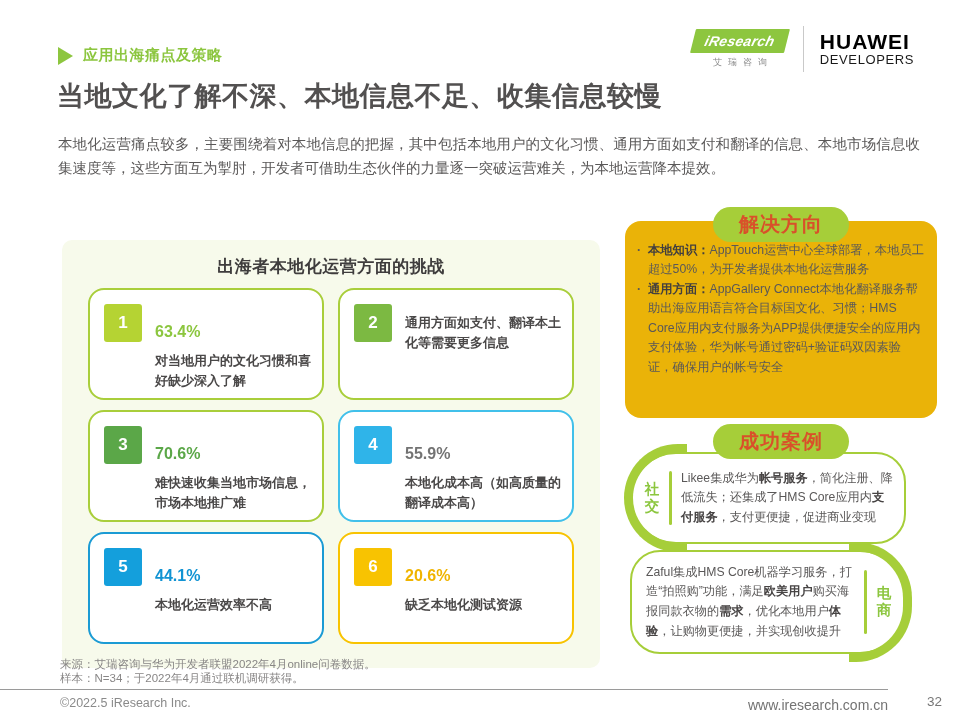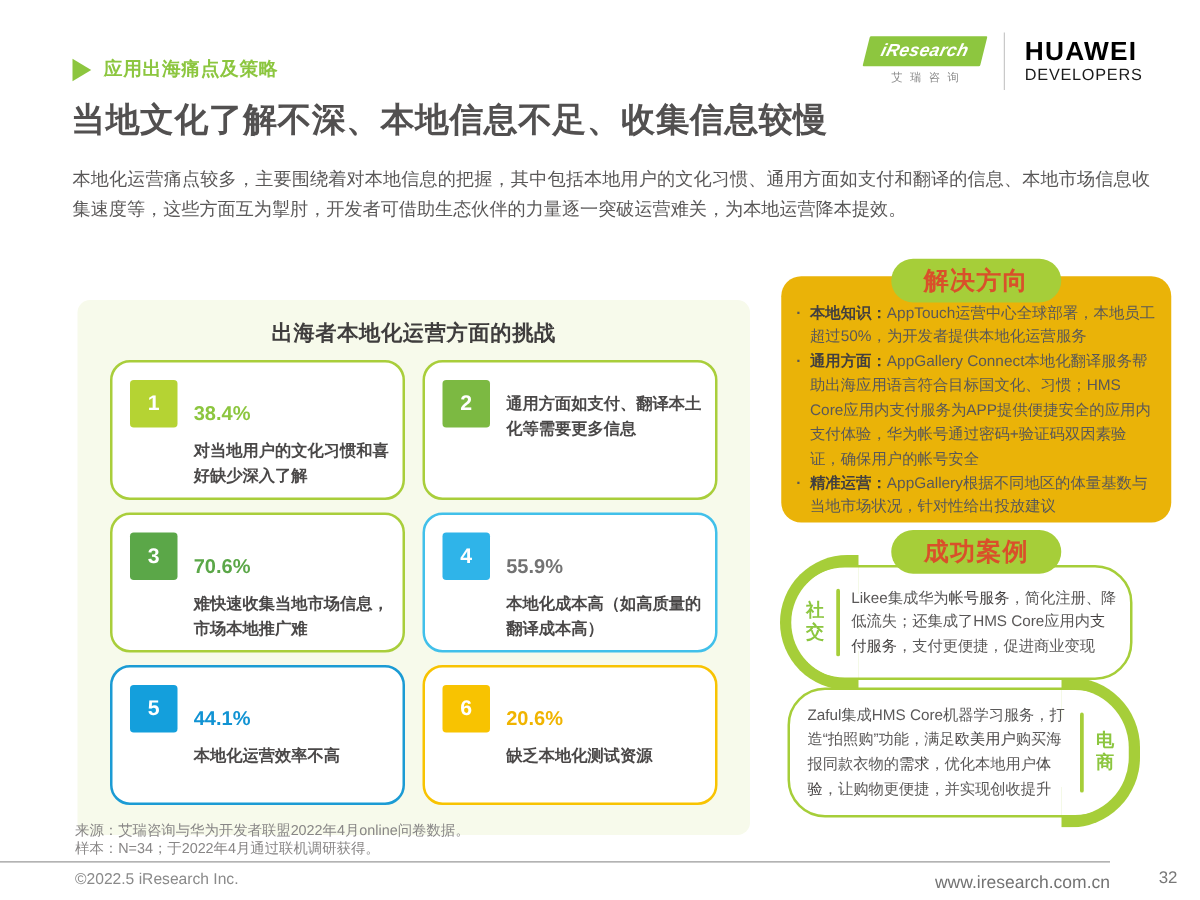--- a/index.html
+++ b/index.html
@@ -53,21 +53,21 @@
         box-sizing:border-box;z-index:2;}
   .case1{top:452px;height:92px;border-radius:46px 30px 30px 46px;padding:6px 10px 6px 12px;gap:9px;}
   .case2{top:550px;height:104px;border-radius:30px 46px 46px 30px;padding:6px 12px 6px 14px;gap:9px;}
   .case-arc{position:absolute;top:-10px;bottom:-10px;width:54px;pointer-events:none;}
   .case1 .case-arc{left:-8px;border:9px solid #a6ce39;border-right:none;border-radius:56px 0 0 56px;}
   .case2 .case-arc{right:-8px;border:9px solid #a6ce39;border-left:none;border-radius:0 56px 56px 0;}
   .case-cat{width:16px;font-size:14.5px;font-weight:bold;color:#8cc63f;line-height:1.2;word-break:break-all;text-align:center;}
   .case-bar{width:3px;background:#a6ce39;border-radius:2px;}
   .case1 .case-bar{height:54px;} .case2 .case-bar{height:64px;}
   .case-text{flex:1;font-size:12.2px;color:#5a5858;line-height:1.6;}
-  .bseg{font-weight:normal;color:#474444;}
+  .bseg{font-weight:bold;color:#474444;}
   
   .src{position:absolute;left:60px;font-size:11.5px;color:#888686;}
   .src1{top:657px;} .src2{top:671px;}
   .footline{position:absolute;left:0;top:689px;width:888px;border-top:1px solid #9a9a9a;height:0;}
   .copyright{position:absolute;left:60px;top:696px;font-size:12.5px;color:#8a8a8a;}
   .website{position:absolute;left:620px;top:697px;width:268px;text-align:right;font-size:14px;color:#737373;}
   .pagenum{position:absolute;right:18px;top:694px;font-size:13.5px;color:#777;}
 </style>
 </head>
 <body>
@@ -92,21 +92,21 @@
 </div>
 
 <h1 class="page-title">当地文化了解不深、本地信息不足、收集信息较慢</h1>
 <p class="intro">本地化运营痛点较多，主要围绕着对本地信息的把握，其中包括本地用户的文化习惯、通用方面如支付和翻译的信息、本地市场信息收集速度等，这些方面互为掣肘，开发者可借助生态伙伴的力量逐一突破运营难关，为本地运营降本提效。</p>
 
 <div class="panel-left">
   <div class="panel-title">出海者本地化运营方面的挑战</div>
   <div class="cards">
     <div class="card c1">
       <div class="sq">1</div>
-      <div class="pct">38.4%</div>
+      <div class="pct">63.4%</div>
       <div class="desc">对当地用户的文化习惯和喜好缺少深入了解</div>
     </div>
     <div class="card c2">
       <div class="sq">2</div>
       <div class="desc">通用方面如支付、翻译本土化等需要更多信息</div>
     </div>
     <div class="card c3">
       <div class="sq">3</div>
       <div class="pct">70.6%</div>
       <div class="desc">难快速收集当地市场信息，市场本地推广难</div>
@@ -133,23 +133,20 @@
   <span class="pill">解决方向</span>
 </div>
 <div class="sol-box">
   <ul class="sol-list">
     <li>
       <span class="sol-label">本地知识：</span><span>AppTouch运营中心全球部署，本地员工超过50%，为开发者提供本地化运营服务</span>
     </li>
     <li>
       <span class="sol-label">通用方面：</span><span>AppGallery Connect本地化翻译服务帮助出海应用语言符合目标国文化、习惯；HMS Core应用内支付服务为APP提供便捷安全的应用内支付体验，华为帐号通过密码+验证码双因素验证，确保用户的帐号安全</span>
     </li>
-    <li>
-      <span class="sol-label">精准运营：</span><span>AppGallery根据不同地区的体量基数与当地市场状况，针对性给出投放建议</span>
-    </li>
   </ul>
 </div>
 
 <div class="pill-wrap pw2">
   <span class="pill">成功案例</span>
 </div>
 
 <div class="case case1">
   <div class="case-arc"></div>
   <div class="case-cat">社交</div>

